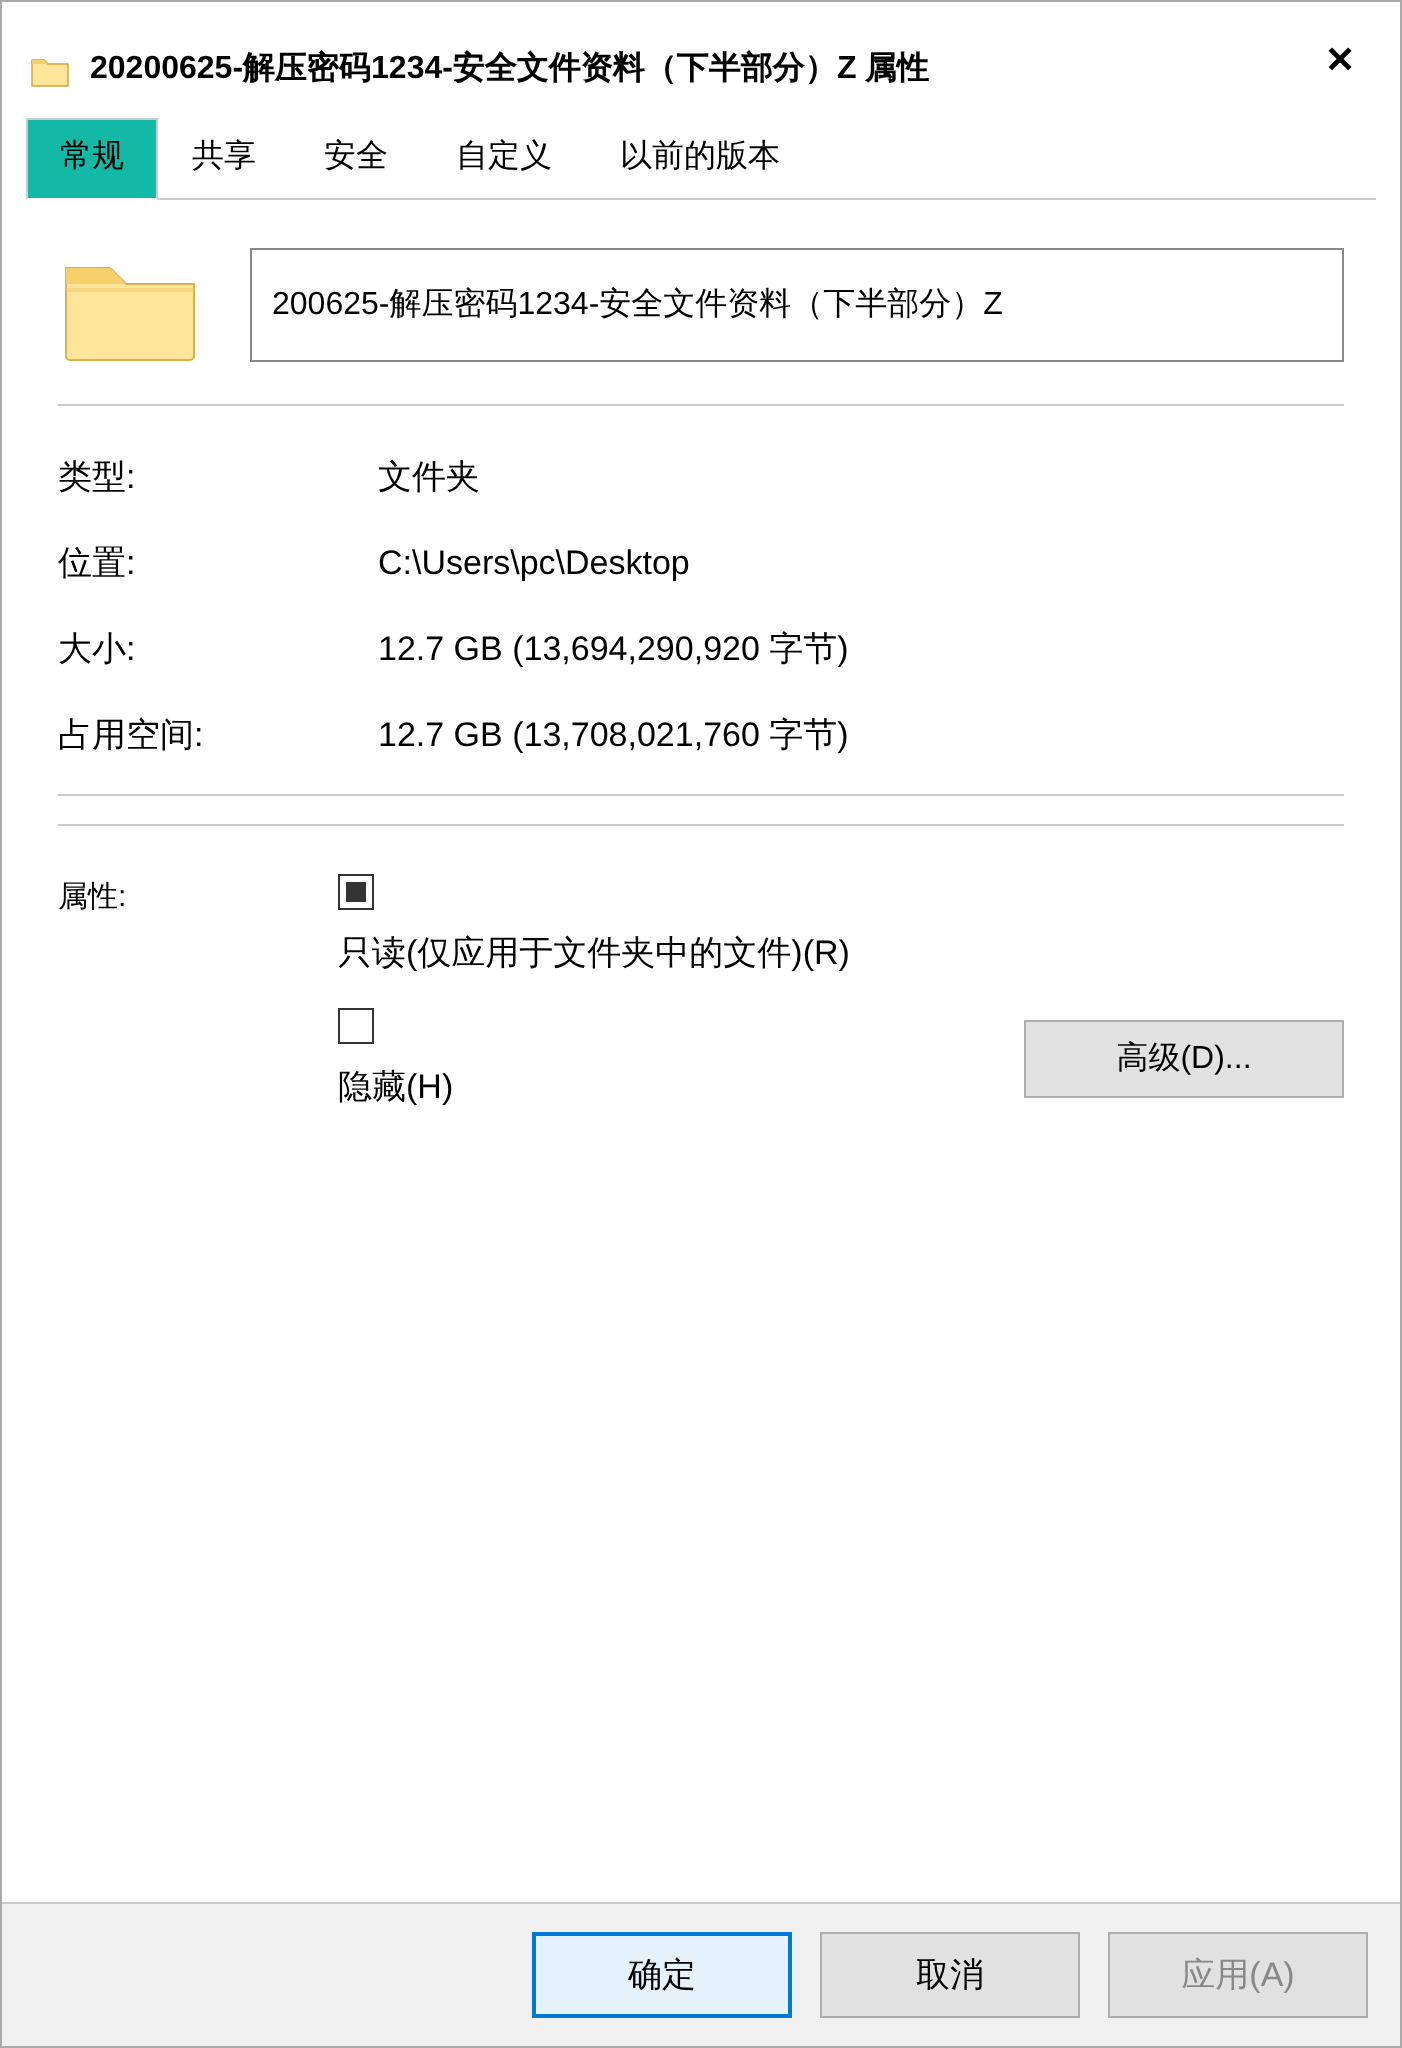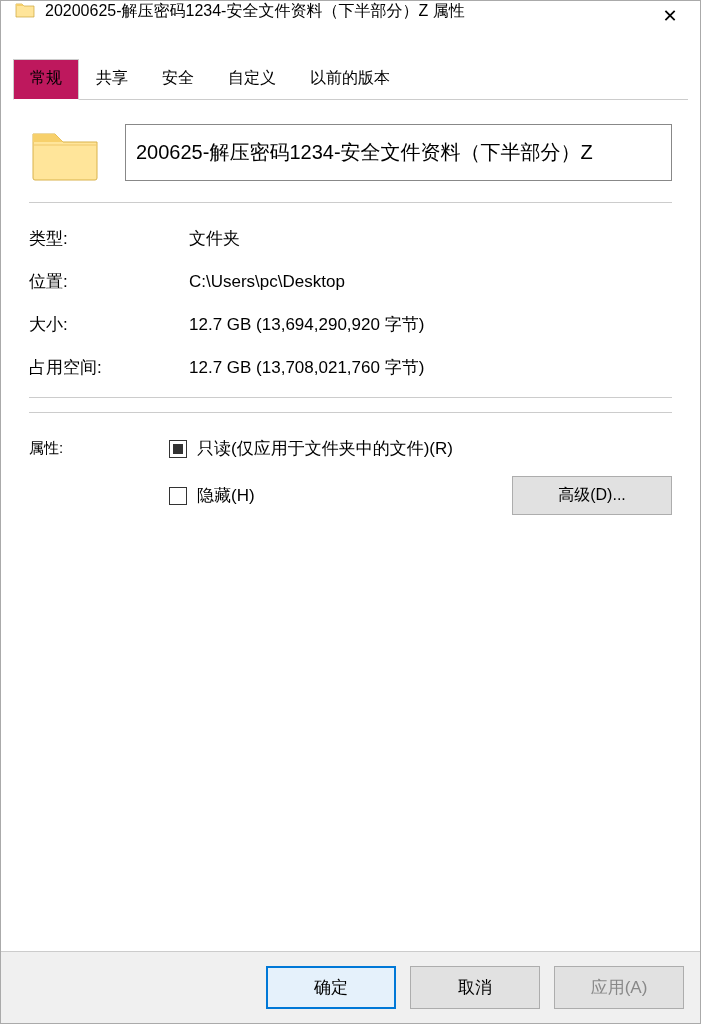--- a/index.html
+++ b/index.html
@@ -16,23 +16,24 @@
     width: 701px;
     height: 1024px;
     border: 1px solid #aaa;
     background: #fff;
     display: flex;
     flex-direction: column;
   }
   .titlebar {
     height: 44px;
     display: flex;
-    align-items: flex-start;
+    align-items: flex-end;
     padding: 0 10px 0 14px;
     font-size: 16px;
+    font-weight: bold;
   }
   .titlebar .folder-glyph {
     width: 20px; height: 18px; margin-right: 10px;
     display: inline-block;
     position: relative;
   }
   .titlebar .folder-glyph svg { width: 20px; height: 18px; }
   .titlebar .title-text { flex: 1; white-space: nowrap; overflow: hidden; text-overflow: clip; }
   .titlebar .close-btn {
     width: 40px; height: 30px;
@@ -54,41 +55,41 @@
     font-size: 16px;
     border: 1px solid transparent;
     border-bottom: none;
     margin-bottom: -1px;
     cursor: pointer;
     color: #000;
   }
   .tab.active {
     border: 1px solid #ccc;
     border-bottom: 1px solid #fff;
-    background: #be185d;
+    background: #14b8a6;
   }
   .body-area {
     flex: 1;
     padding: 20px 28px 10px 28px;
     overflow: hidden;
   }
   .header-row {
     display: flex;
     align-items: center;
     gap: 24px;
     margin-bottom: 18px;
   }
   .big-folder {
     width: 72px; height: 64px;
   }
   .name-field {
     flex: 1;
     border: 1px solid #888;
     padding: 20px 10px;
-    font-size: 20px;
+    font-size: 16px;
     font-family: inherit;
     height: 57px;
     background: #fff;
   }
   .divider {
     border: none;
     border-top: 1px solid #ccc;
     margin: 8px 0 14px 0;
   }
   .prop-row {
@@ -111,23 +112,24 @@
     padding-top: 10px;
   }
   .attr-controls {
     flex: 1;
     display: flex;
     flex-direction: column;
     gap: 16px;
   }
   .check-row {
     display: flex;
-    align-items: center;
+    align-items: flex-start;
     gap: 10px;
     font-size: 17px;
+    flex-direction: column;
   }
   .check-box {
     width: 18px; height: 18px;
     border: 1.5px solid #333;
     display: inline-flex;
     align-items: center; justify-content: center;
     background: #fff;
   }
   .check-box.indeterminate::after {
     content: "";

